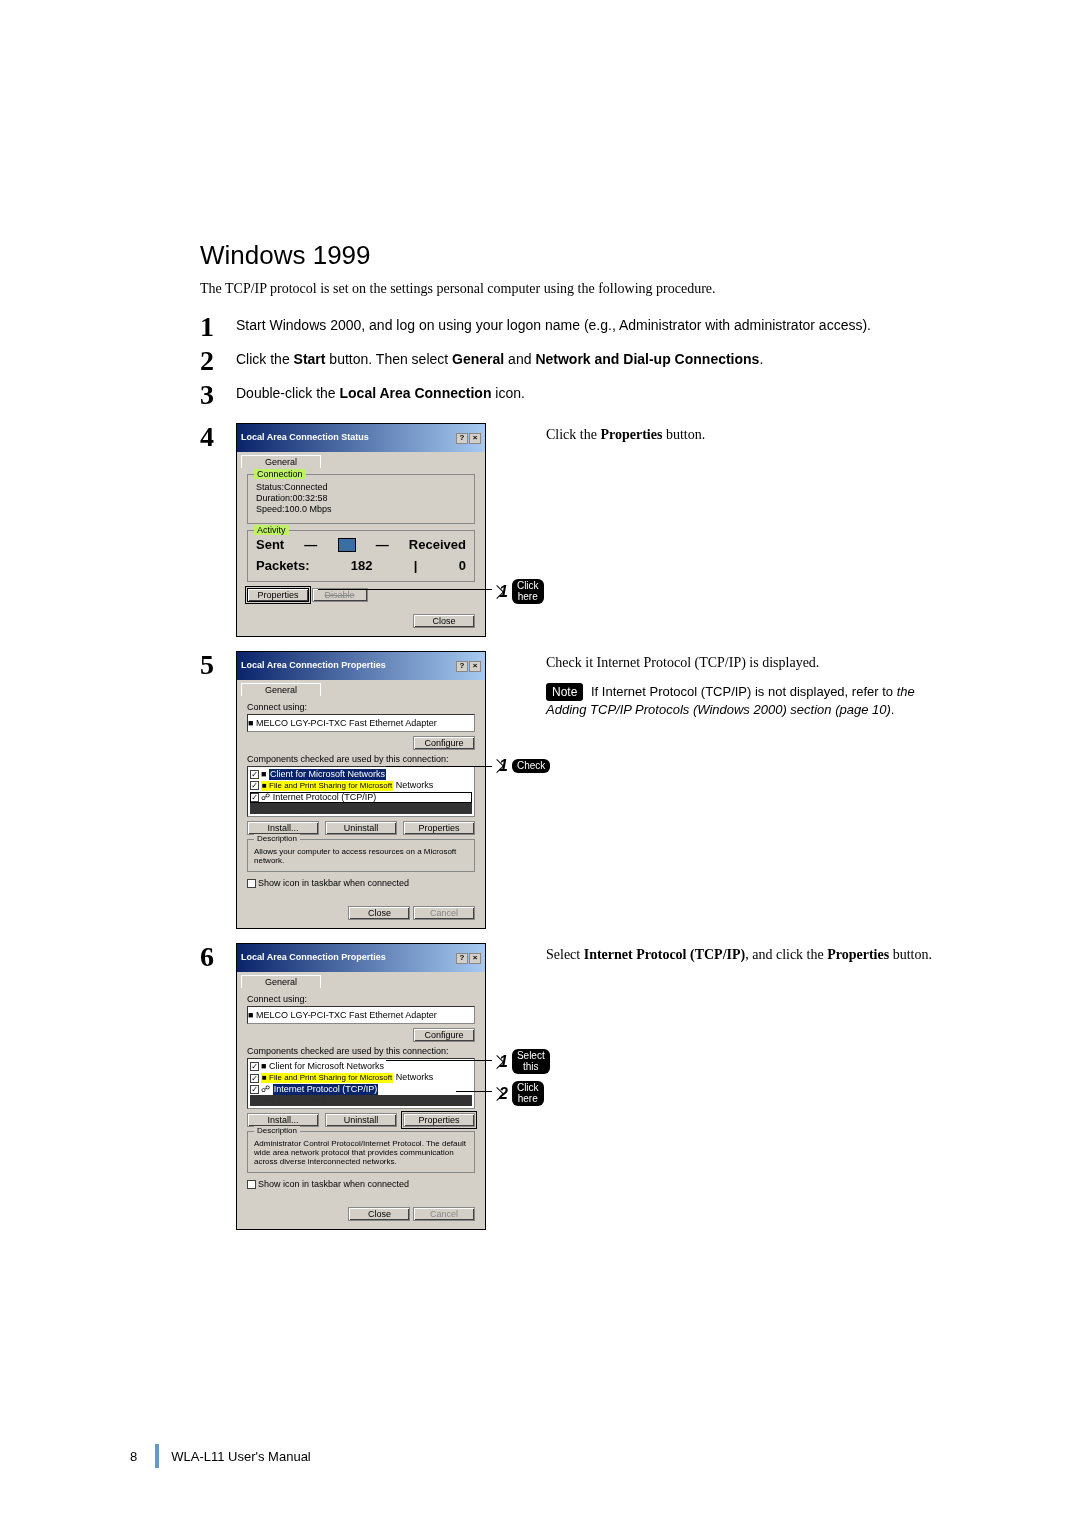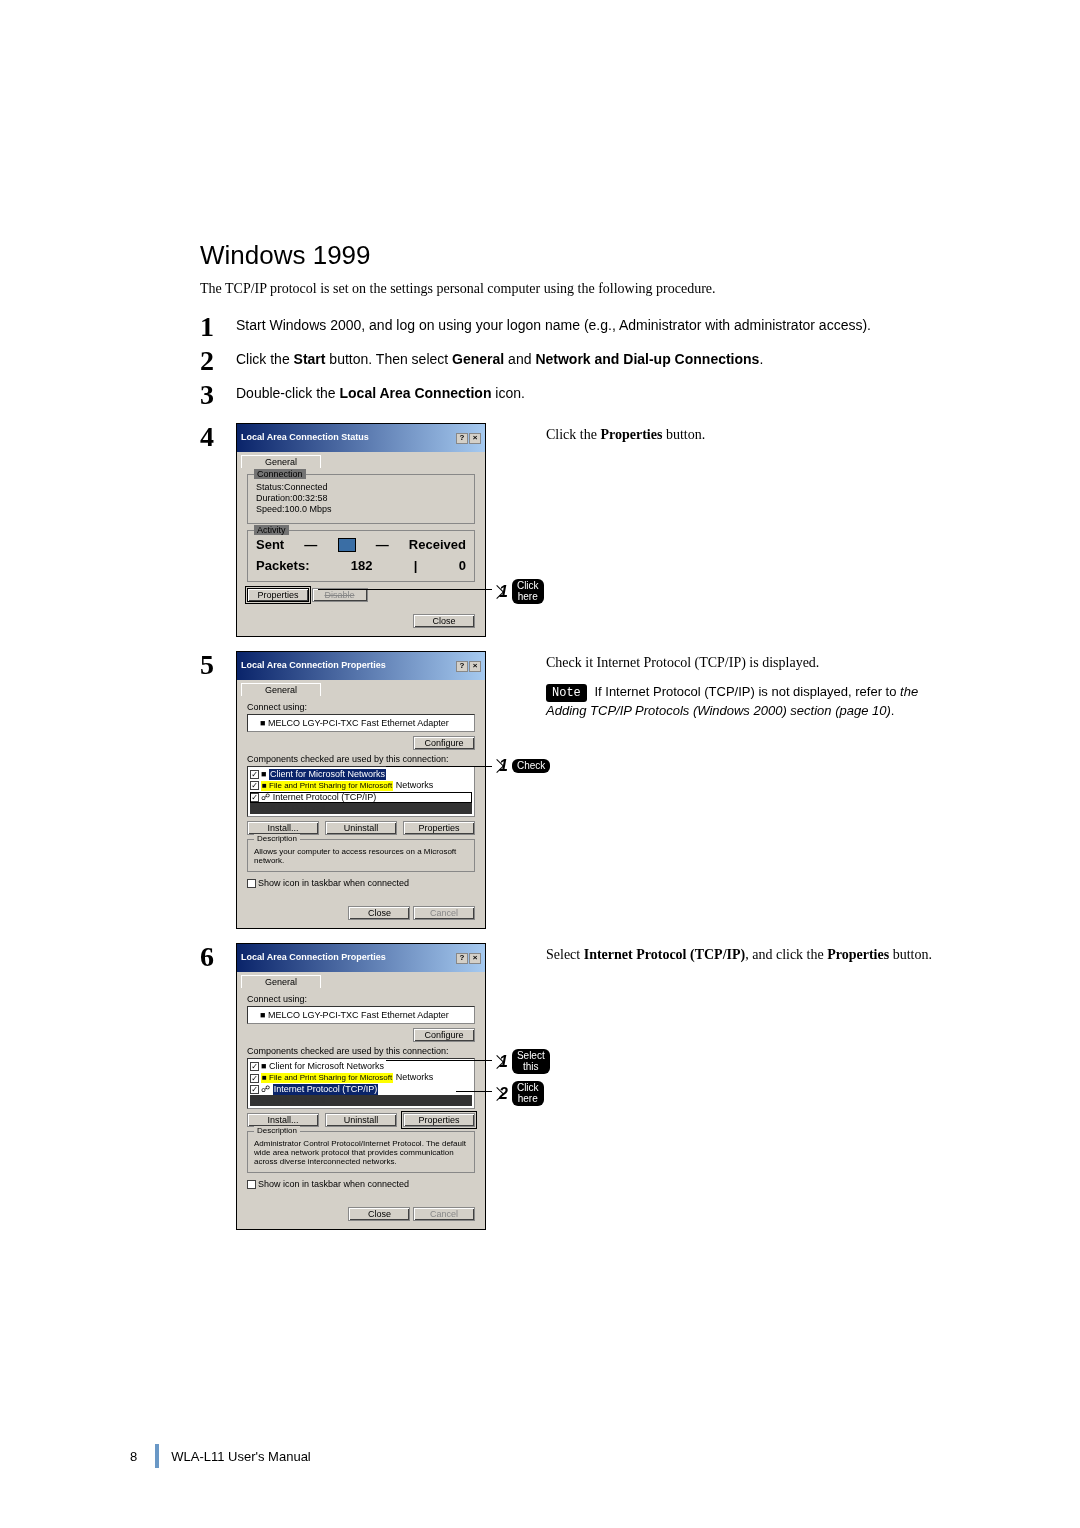--- a/index.html
+++ b/index.html
@@ -67,21 +67,21 @@
       font-family: Arial, Helvetica, sans-serif;
       font-size: 13px;
     }
     .side-text .ital {
       font-style: italic;
     }
     .note-label {
       display: inline-block;
       background: #000;
       color: #fff;
-      font-family: Liberation Mono, monospace;
+      font-family: Liberation Sans, sans-serif;
       font-size: 12px;
       font-weight: normal;
       border-radius: 3px;
       padding: 1px 6px;
       margin-right: 4px;
     }
     
     .dialog {
       font-family: Tahoma, Arial, sans-serif;
       font-size: 9px;
@@ -126,21 +126,21 @@
     .dialog .group {
       border: 1px solid #888;
       padding: 6px 8px 8px 8px;
       margin-bottom: 6px;
       position: relative;
     }
     .dialog .group-title {
       position: absolute;
       top: -6px;
       left: 6px;
-      background: #737373;
+      background: #bef264;
       padding: 0 3px;
       font-size: 9px;
     }
     .dialog .row {
       display: flex;
       justify-content: flex-start;
       font-size: 9px;
       margin: 1px 0;
     }
     .dialog .activity-row {
@@ -208,21 +208,21 @@
     .dialog .desc {
       border: 1px solid #888;
       padding: 6px;
       font-size: 8px;
       margin: 4px 0;
       min-height: 28px;
     }
     .dialog .adapter-box {
       background: #fff;
       border: 1px inset #888;
-      padding: 3px 12px;
+      padding: 3px 0;
       font-size: 9px;
       margin-bottom: 4px;
     }
     .callout-row {
       position: relative;
     }
     .callout {
       position: absolute;
       display: flex;
       align-items: center;

